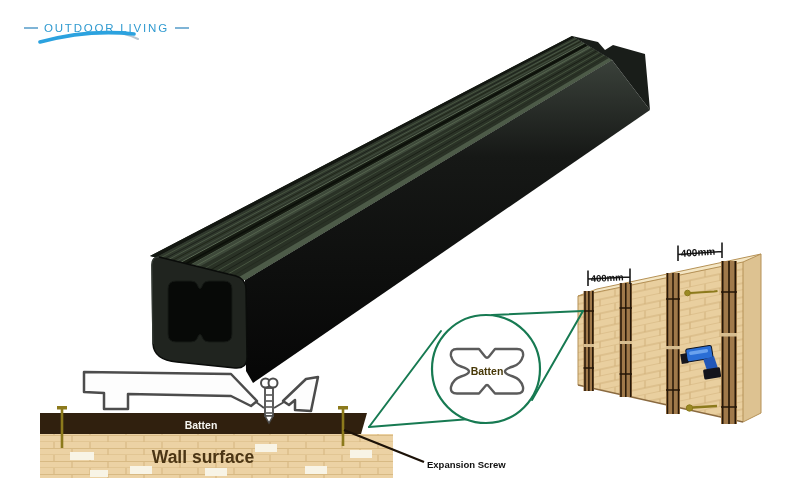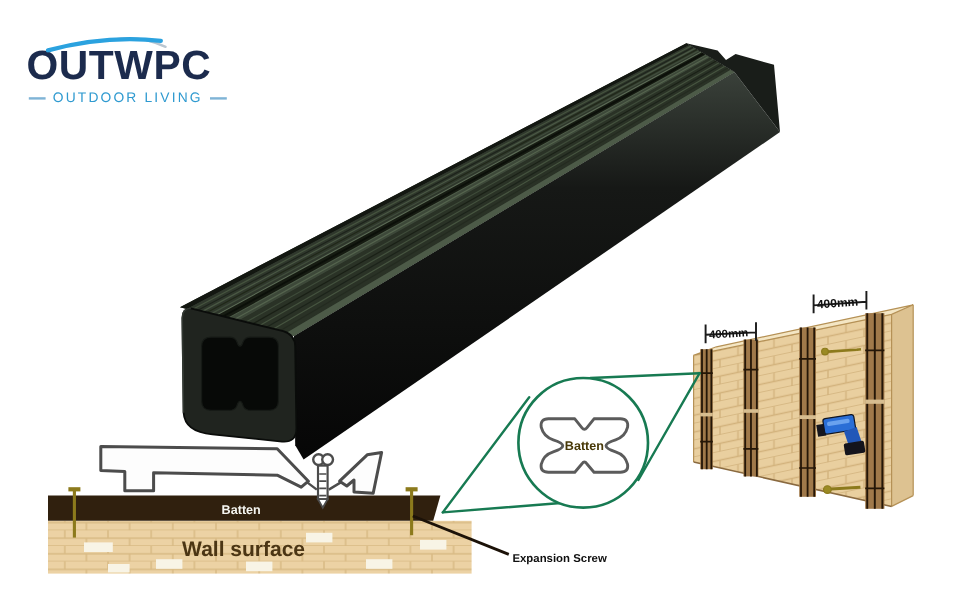--- a/index.html
+++ b/index.html
@@ -203,21 +203,20 @@
     <path d="M344,430 L424,462" stroke="#1c1208" stroke-width="2.4" fill="none"></path>
     <text x="427" y="468" font-size="9.5" font-weight="bold" fill="#101010">Expansion Screw</text>
   </g>
 </svg>
 
 <div class="logo">
   <svg class="logo-swoosh" viewBox="0 0 104 16">
     <path d="M57,5 Q78,1 100,11" stroke="#b9c6d1" stroke-width="2" fill="none" stroke-linecap="round"></path>
     <path d="M2,14 Q50,1 96,6" stroke="#2ba2df" stroke-width="3.6" fill="none" stroke-linecap="round"></path>
   </svg>
-  <div class="logo-brand">OUTWPC</div>
   <div class="logo-tagline-row">
     <span class="tagline-dash"></span>
     <span class="logo-tagline">OUTDOOR LIVING</span>
     <span class="tagline-dash"></span>
   </div>
 </div>
 
 </div>
 
 </body></html>

